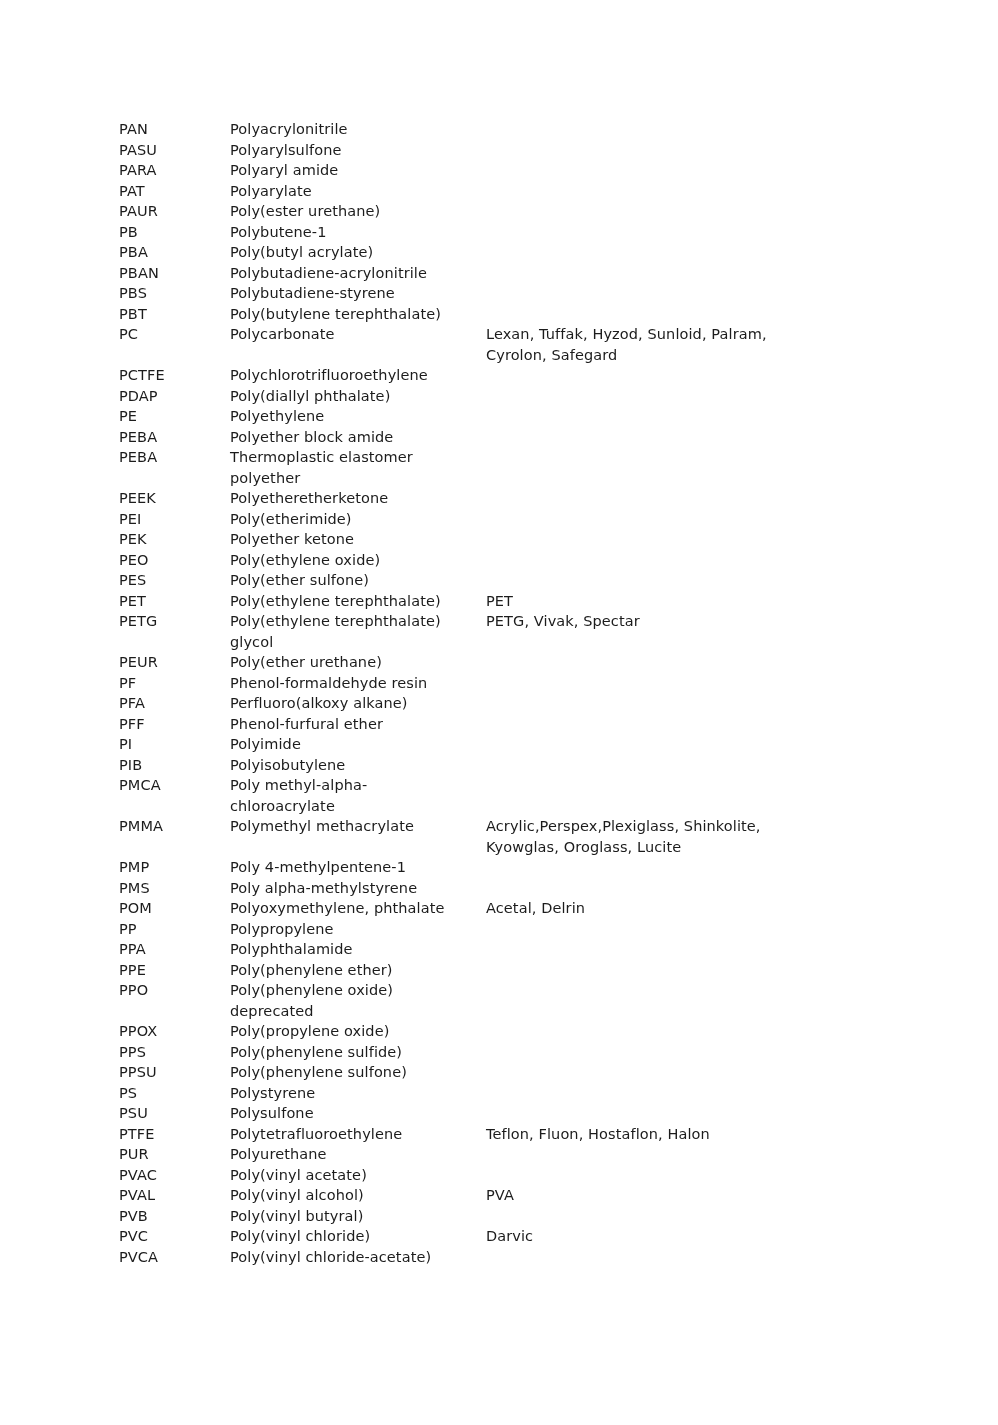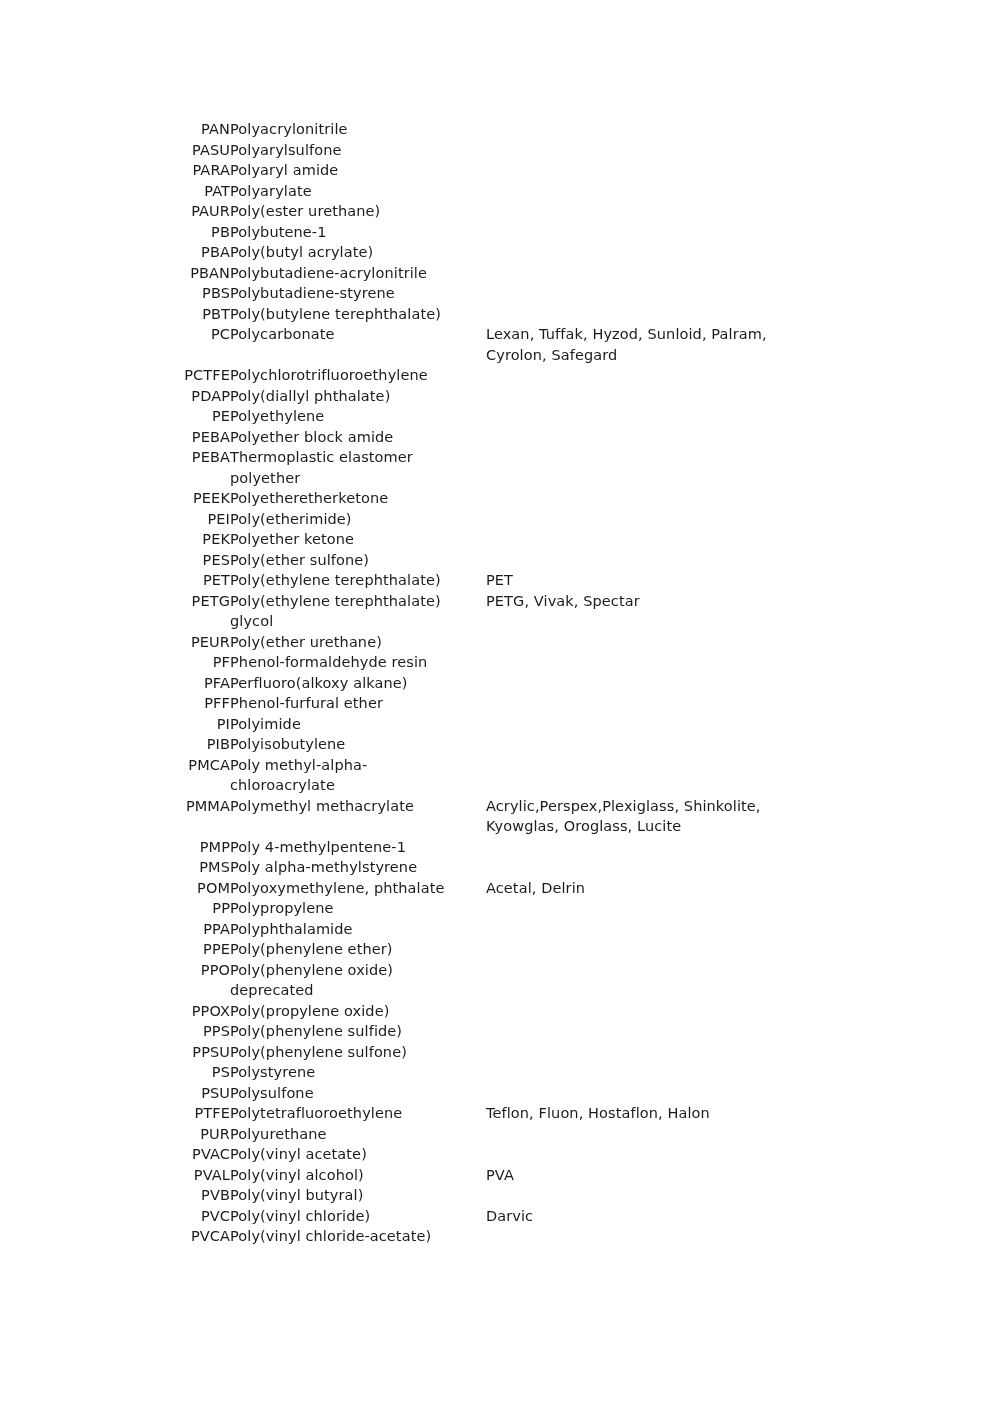--- a/index.html
+++ b/index.html
@@ -25,21 +25,21 @@
     display: flex;
     align-items: flex-start;
   }
   .cell {
     font-size: 14.5px;
     line-height: 20.5px;
     color: #1c1c1c;
     white-space: pre;
     letter-spacing: 0.1px;
   }
-  .abbr  { flex: 0 0 111px; width: 111px; text-align: right; }
+  .abbr  { flex: 0 0 111px; width: 111px; }
   .name  { flex: 0 0 256px; width: 256px; }
   .trade { flex: 1 1 auto; }
   .line { display: block; }
 </style>
 </head>
 <body>
 
 <div class="page">
   <div class="list" id="rows">
       <div class="row">
@@ -131,20 +131,25 @@
         <div class="cell abbr">PEI</div>
         <div class="cell name"><span class="line">Poly(etherimide)</span></div>
         <div class="cell trade"></div>
       </div>
       <div class="row">
         <div class="cell abbr">PEK</div>
         <div class="cell name"><span class="line">Polyether ketone</span></div>
         <div class="cell trade"></div>
       </div>
       <div class="row">
+        <div class="cell abbr">PEO</div>
+        <div class="cell name"><span class="line">Poly(ethylene oxide)</span></div>
+        <div class="cell trade"></div>
+      </div>
+      <div class="row">
         <div class="cell abbr">PES</div>
         <div class="cell name"><span class="line">Poly(ether sulfone)</span></div>
         <div class="cell trade"></div>
       </div>
       <div class="row">
         <div class="cell abbr">PET</div>
         <div class="cell name"><span class="line">Poly(ethylene terephthalate)</span></div>
         <div class="cell trade"><span class="line">PET</span></div>
       </div>
       <div class="row">

